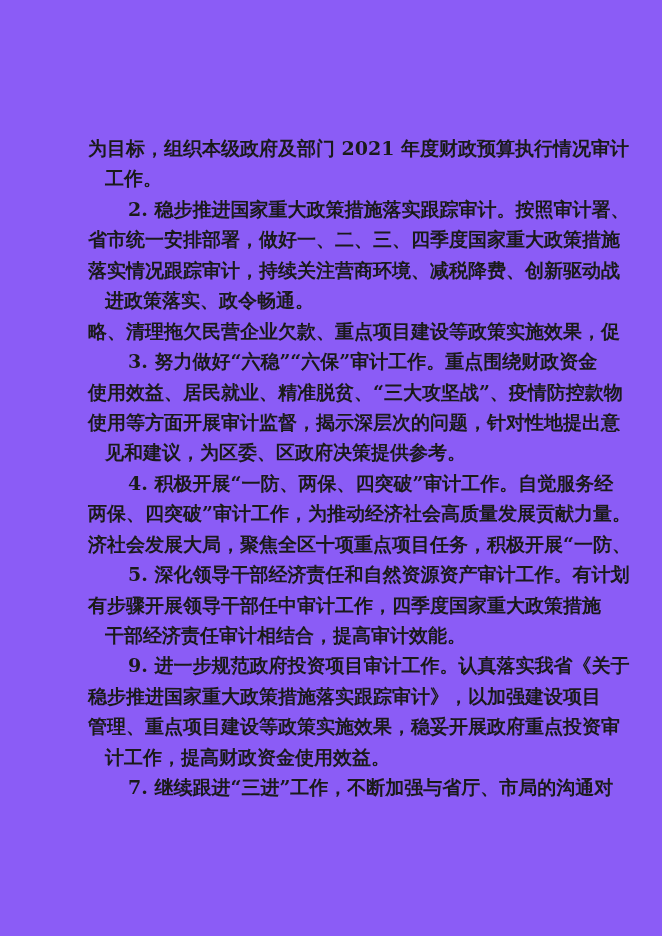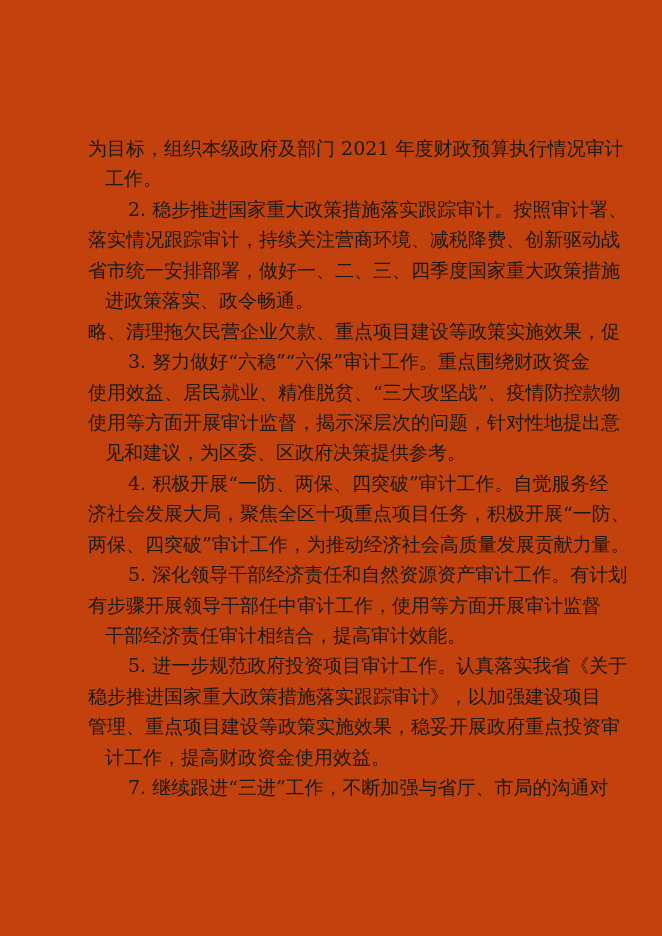--- a/index.html
+++ b/index.html
@@ -1,19 +1,20 @@
 <!DOCTYPE html>
 <html><head>
 <meta charset="utf-8">
 <style>
   html, body { margin: 0; padding: 0; background: #ffffff; }
   body { width: 662px; height: 936px; position: relative; overflow: hidden; }
   .page {
     position: absolute; left: 0; top: 0; width: 662px; height: 936px;
-    background: #c2410c;
+    background: #8b5cf6;
+    font-weight: bold;
   }
   .body-text {
     position: absolute; left: 88px; top: 133px; width: 488px;
     font-family: "DejaVu Serif", "Liberation Serif", serif;
     font-size: 19px; color: #1a1a1a;
   }
   .line {
     display: block; height: 30.45px; line-height: 30.45px;
     white-space: nowrap; text-align: justify; text-align-last: justify;
     overflow: visible;
@@ -27,47 +28,47 @@
 <div class="page">
   <div class="body-text">
 
     <div>
       <span class="line">为目标，组织本级政府及部门 2021 年度财政预算执行情况审计</span>
       <span class="line last">工作。</span>
     </div>
 
     <div>
       <span class="line indent">2. 稳步推进国家重大政策措施落实跟踪审计。按照审计署、</span>
+      <span class="line">省市统一安排部署，做好一、二、三、四季度国家重大政策措施</span>
       <span class="line">落实情况跟踪审计，持续关注营商环境、减税降费、创新驱动战</span>
-      <span class="line">省市统一安排部署，做好一、二、三、四季度国家重大政策措施</span>
       <span class="line last">进政策落实、政令畅通。</span>
       <span class="line">略、清理拖欠民营企业欠款、重点项目建设等政策实施效果，促</span>
     </div>
 
     <div>
       <span class="line indent">3. 努力做好“六稳”“六保”审计工作。重点围绕财政资金</span>
       <span class="line">使用效益、居民就业、精准脱贫、“三大攻坚战”、疫情防控款物</span>
       <span class="line">使用等方面开展审计监督，揭示深层次的问题，针对性地提出意</span>
       <span class="line last">见和建议，为区委、区政府决策提供参考。</span>
     </div>
 
     <div>
       <span class="line indent">4. 积极开展“一防、两保、四突破”审计工作。自觉服务经</span>
+      <span class="line">两保、四突破”审计工作，为推动经济社会高质量发展贡献力量。</span>
       <span class="line">济社会发展大局，聚焦全区十项重点项目任务，积极开展“一防、</span>
-      <span class="line">两保、四突破”审计工作，为推动经济社会高质量发展贡献力量。</span>
     </div>
 
     <div>
       <span class="line indent">5. 深化领导干部经济责任和自然资源资产审计工作。有计划</span>
-      <span class="line">有步骤开展领导干部任中审计工作，使用等方面开展审计监督</span>
+      <span class="line">有步骤开展领导干部任中审计工作，四季度国家重大政策措施</span>
       <span class="line last">干部经济责任审计相结合，提高审计效能。</span>
     </div>
 
     <div>
-      <span class="line indent">5. 进一步规范政府投资项目审计工作。认真落实我省《关于</span>
+      <span class="line indent">9. 进一步规范政府投资项目审计工作。认真落实我省《关于</span>
       <span class="line">稳步推进国家重大政策措施落实跟踪审计》，以加强建设项目</span>
       <span class="line">管理、重点项目建设等政策实施效果，稳妥开展政府重点投资审</span>
       <span class="line last">计工作，提高财政资金使用效益。</span>
     </div>
 
     <div>
       <span class="line indent">7. 继续跟进“三进”工作，不断加强与省厅、市局的沟通对</span>
     </div>
 
   </div>

